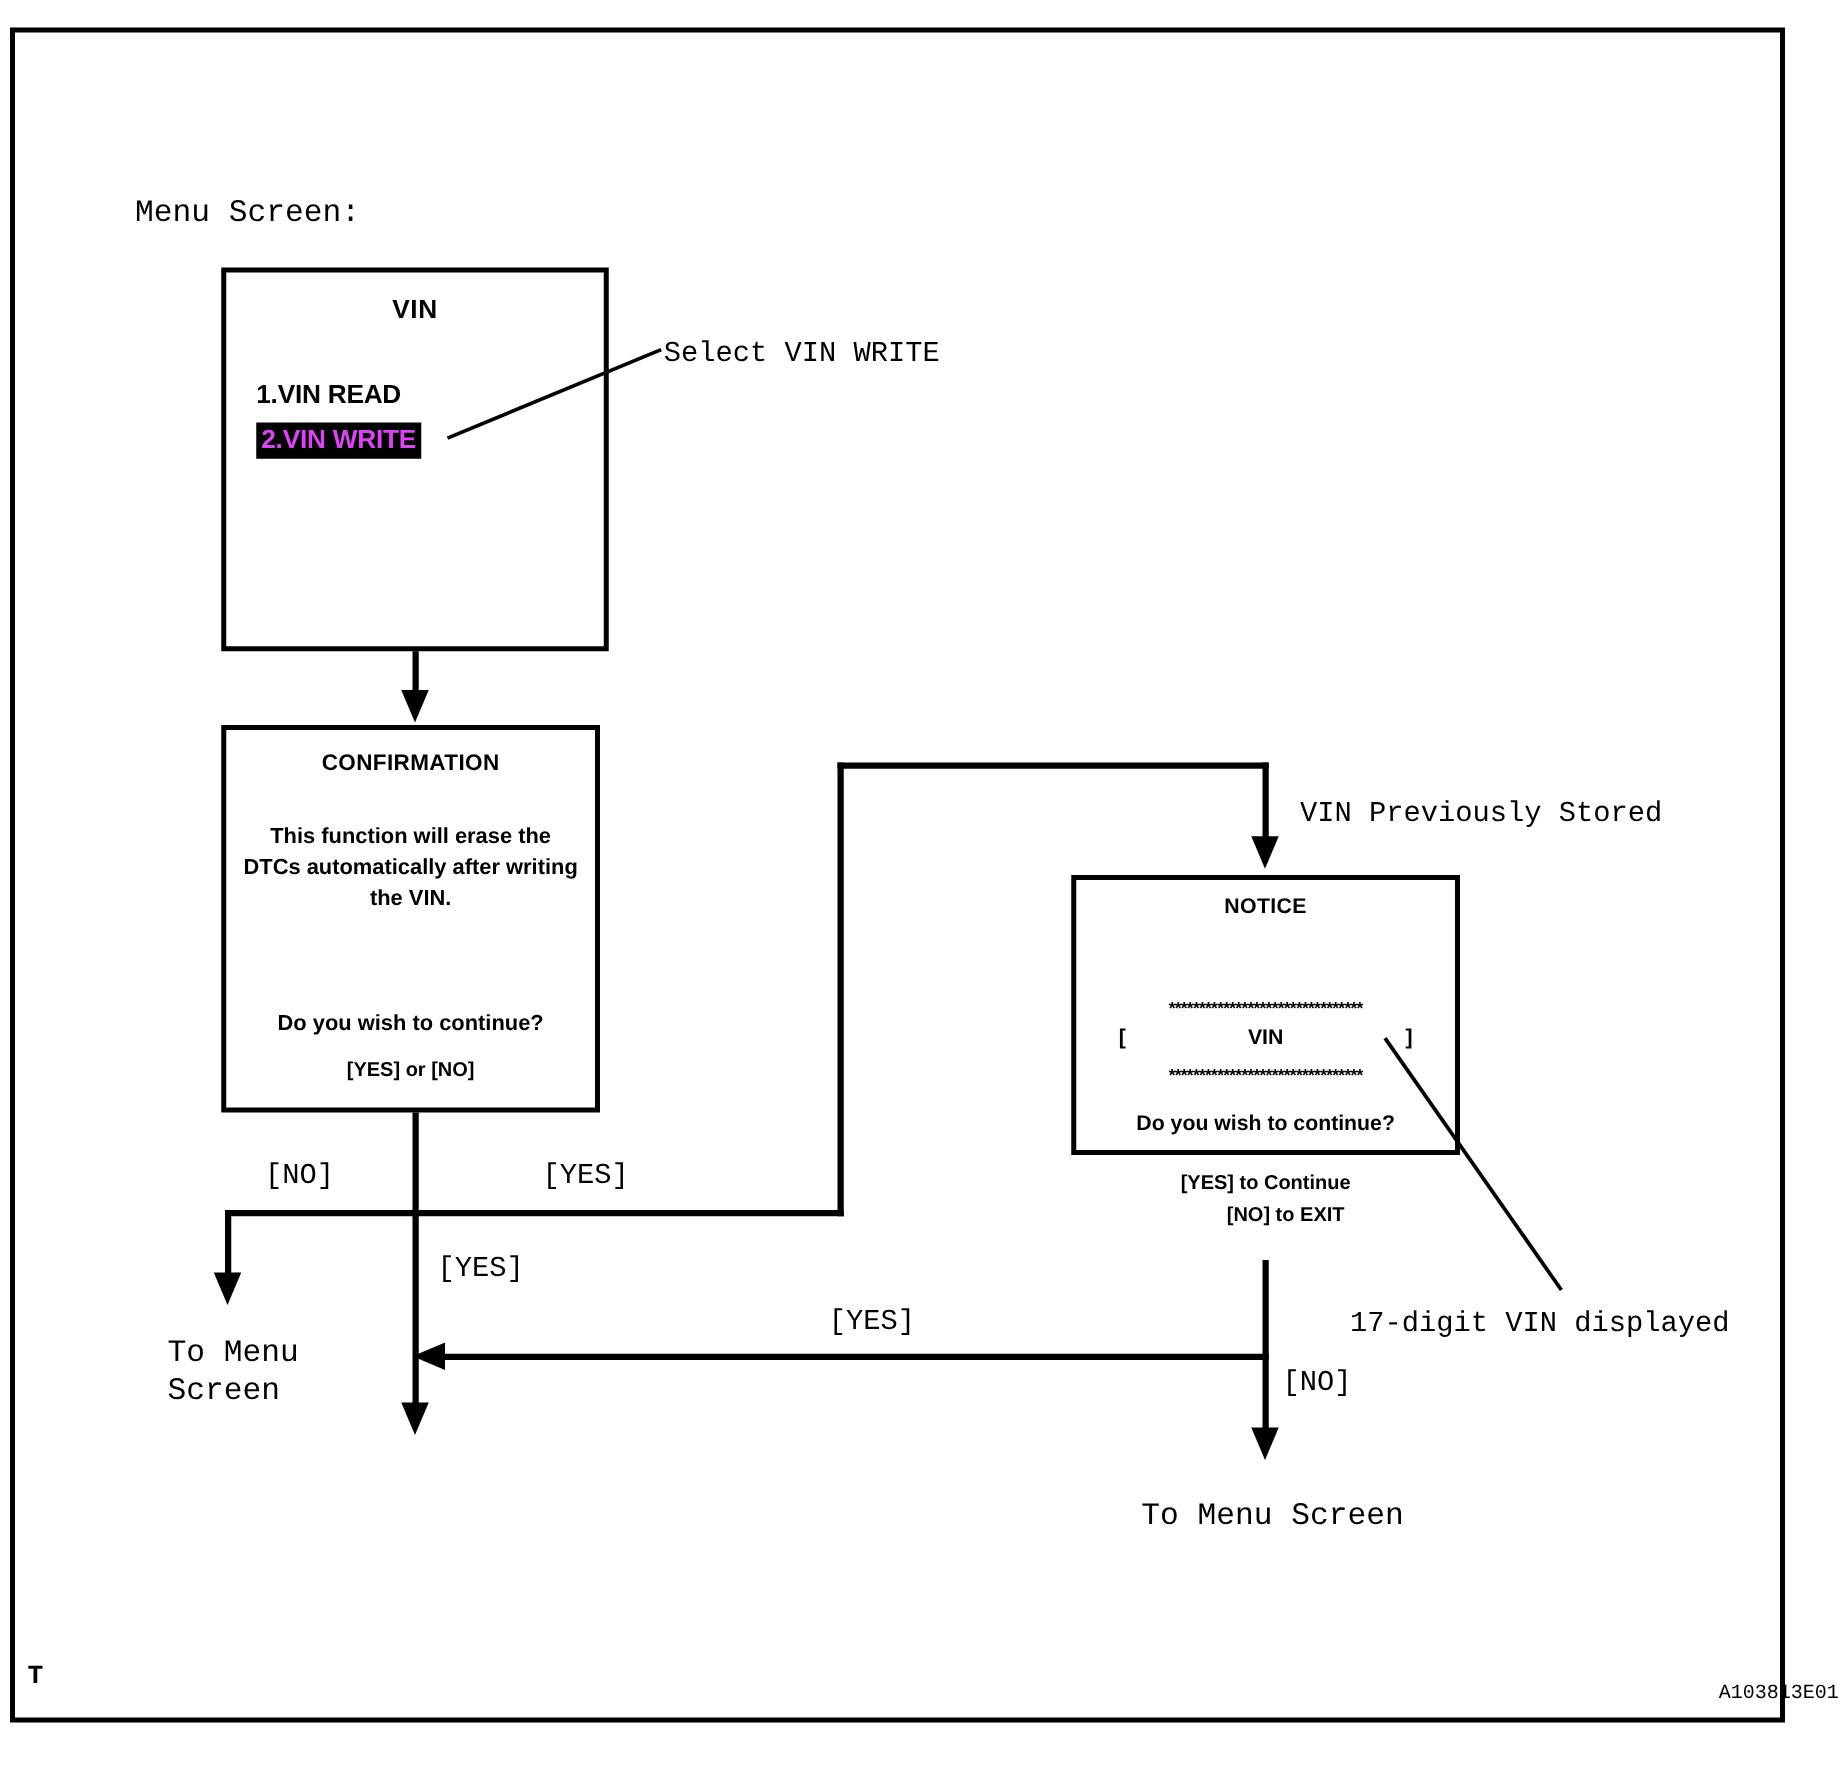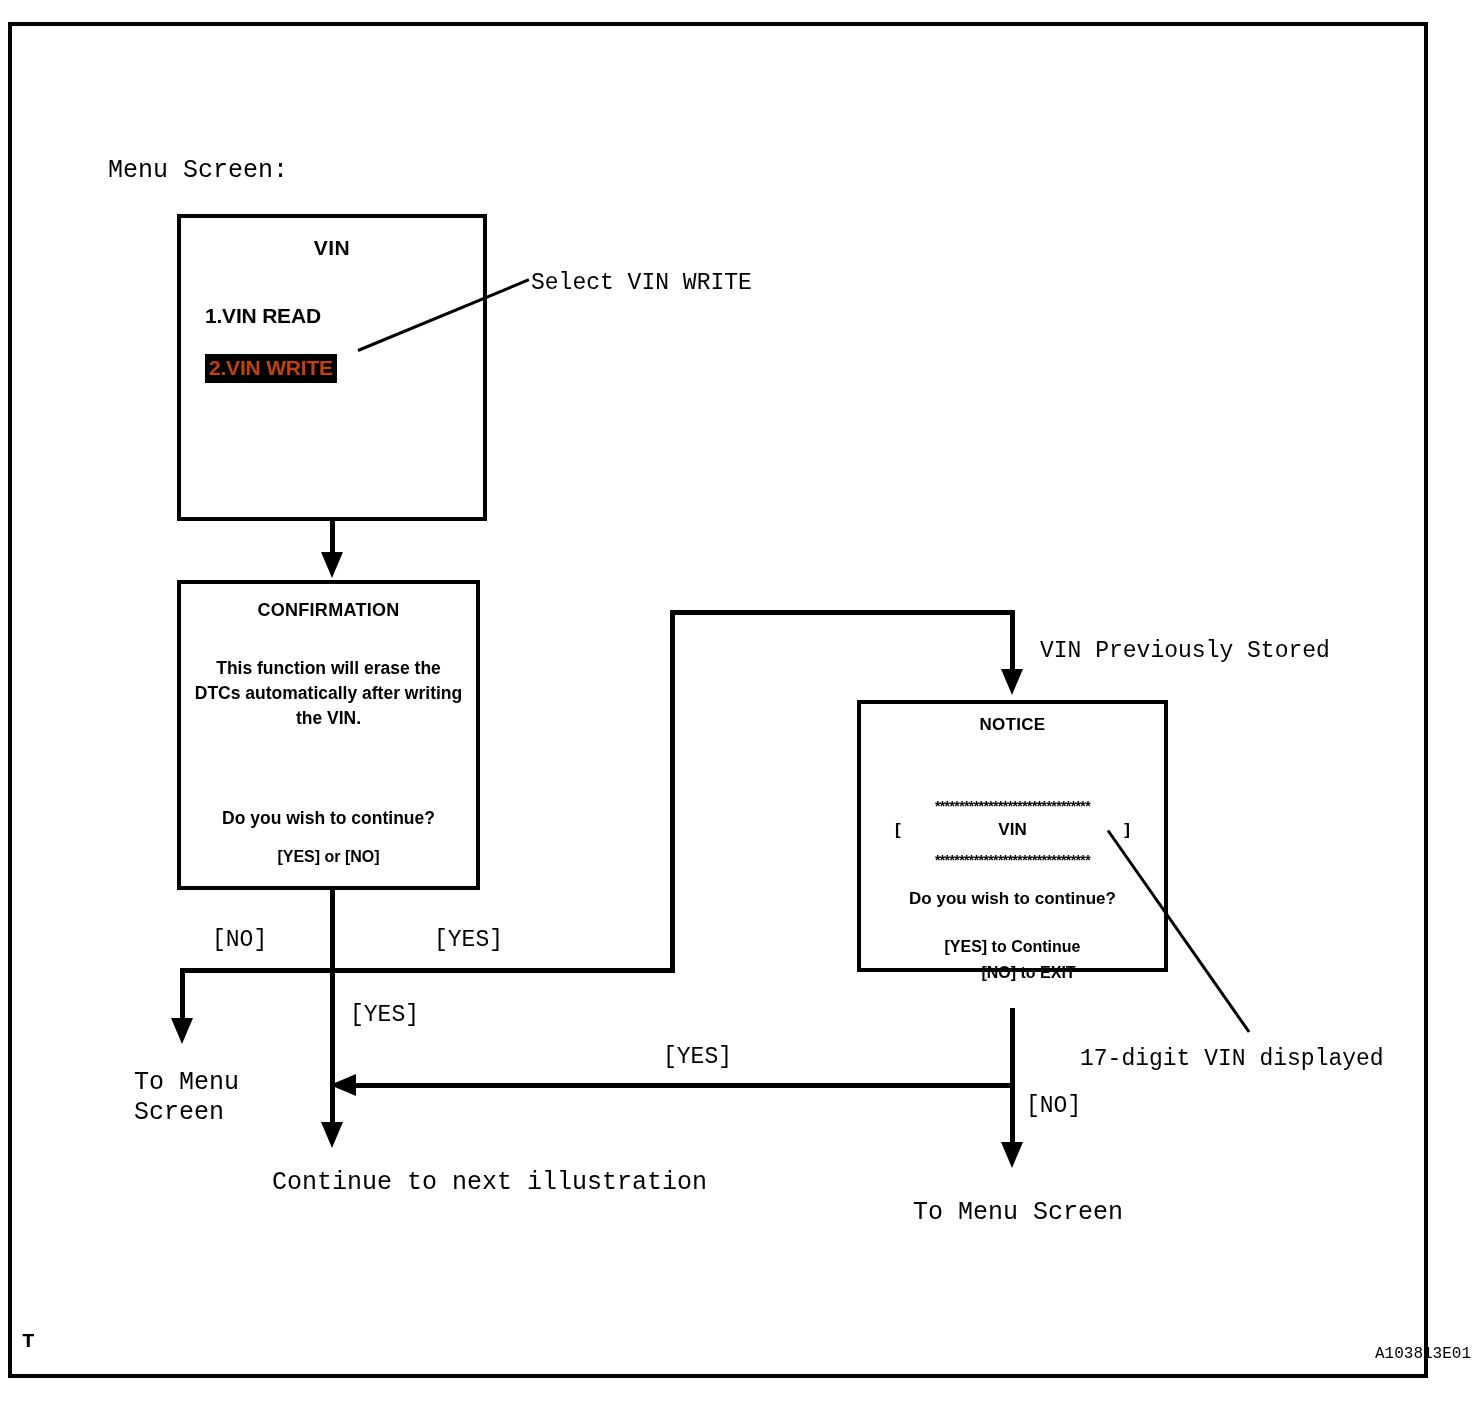--- a/index.html
+++ b/index.html
@@ -59,23 +59,23 @@
   #vin-box .menu-item {
     position: absolute;
     left: 24px;
     font-size: 21px;
     font-weight: 700;
     white-space: pre;
     letter-spacing: -0.2px;
   }
   #vin-item-read { top: 86px; }
   #vin-item-write {
-    top: 136px;
-    background: #000000;
-    color: #c2410c;
+    top: 120px;
+    background: #000000;
+    color: #d946ef;
     padding: 2px 4px 3px 4px;
   }
 
   
   #confirm-box { left: 177px; top: 580px; width: 303px; height: 310px; }
   #confirm-box .cf-title {
     position: absolute; left:0; right:0; top: 16px;
     text-align: center; font-size: 18px; font-weight: 700;
     letter-spacing: 0.3px;
   }
@@ -87,21 +87,21 @@
   #confirm-box .cf-question {
     position: absolute; left: 0; right: 0; top: 224px;
     text-align: center; font-size: 17.5px; font-weight: 700;
   }
   #confirm-box .cf-options {
     position: absolute; left: 0; right: 0; top: 264px;
     text-align: center; font-size: 16px; font-weight: 700;
   }
 
   
-  #notice-box { left: 857px; top: 700px; width: 311px; height: 272px; }
+  #notice-box { left: 857px; top: 700px; width: 311px; height: 224px; }
   #notice-box .nt-title {
     position: absolute; left: 0; right: 0; top: 11px;
     text-align: center; font-size: 17px; font-weight: 700;
     letter-spacing: 0.3px;
   }
   #notice-box .nt-body {
     position: absolute; left: 6px; right: 6px; top: 34px;
     text-align: center; font-size: 17px; font-weight: 700;
     line-height: 1.42;
   }
@@ -240,21 +240,20 @@
   <div class="txt regular" id="vin-prev-stored-label">VIN Previously Stored</div>
 
   <div class="vline" style="left:180px; top:968px; height:55px;"></div>
   <div class="arrow-down" style="left:171px; top:1018px;"></div>
   <div class="txt regular" id="label-no-1">[NO]</div>
   <div class="txt regular" id="to-menu-screen-left"><span>To Menu</span><br><span>Screen</span></div>
 
   <div class="vline" style="left:330px; top:968px; height:160px;"></div>
   <div class="arrow-down" style="left:321px; top:1122px;"></div>
   <div class="txt regular" id="label-yes-2">[YES]</div>
-  <div class="txt regular" id="continue-next-illustration">Continue to next illustration</div>
 
   <div class="vline" style="left:1010px; top:1008px; height:142px;"></div>
 
   <div class="hline" style="left:352px; top:1083px; width:663px;"></div>
   <div class="arrow-left" style="left:330px; top:1074px;"></div>
   <div class="txt regular" id="label-yes-3">[YES]</div>
 
   <div class="arrow-down" style="left:1001px; top:1142px;"></div>
   <div class="txt regular" id="label-no-2">[NO]</div>
   <div class="txt regular" id="to-menu-screen-right">To Menu Screen</div>

